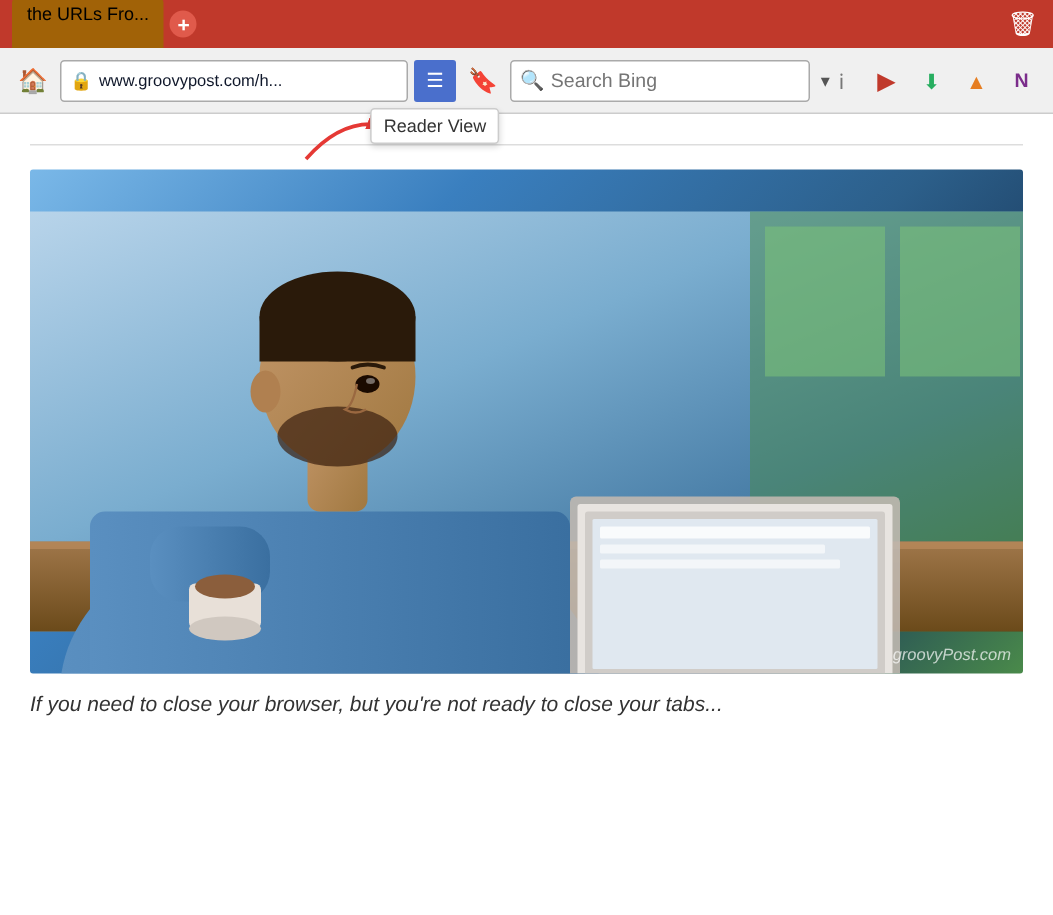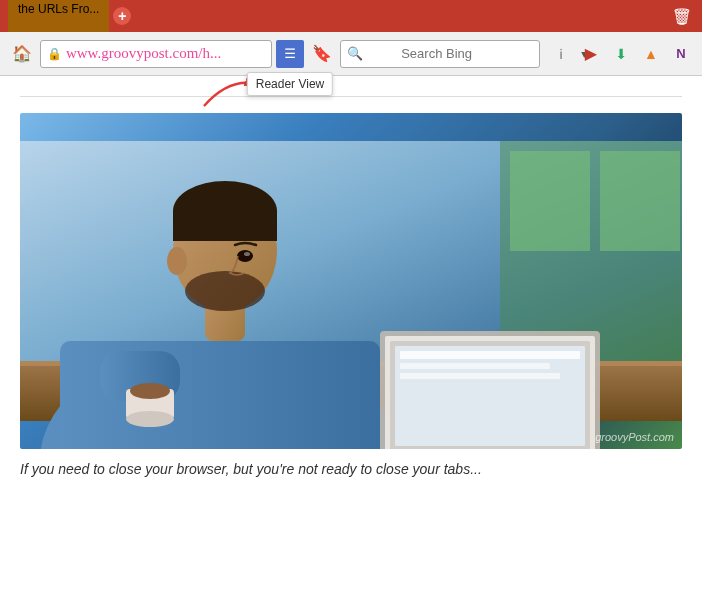--- a/index.html
+++ b/index.html
@@ -82,23 +82,22 @@
       padding: 0 6px;
       flex: 1;
       font-size: 13px;
       gap: 4px;
     }
     .lock-icon {
       color: #4caf50;
       font-size: 12px;
     }
     .url-text {
-      font-size: 15px;
-      color: #ec4899;
-      font-family: Liberation Serif, serif;
+      font-size: 11px;
+      color: #0f172a;
     }
     .reader-view-btn {
       width: 28px;
       height: 28px;
       display: flex;
       align-items: center;
       justify-content: center;
       cursor: pointer;
       background: #4a6fcc;
       border-radius: 2px;
@@ -145,21 +144,20 @@
       gap: 4px;
     }
     .search-icon { font-size: 13px; color: #555; }
     .search-input {
       border: none;
       outline: none;
       font-size: 13px;
       color: #333;
       flex: 1;
       background: transparent;
-      margin-left: 34px;
     }
     .search-dropdown {
       font-size: 12px;
       color: #555;
       cursor: pointer;
     }
     .toolbar-icons {
       display: flex;
       align-items: center;
       gap: 4px;

